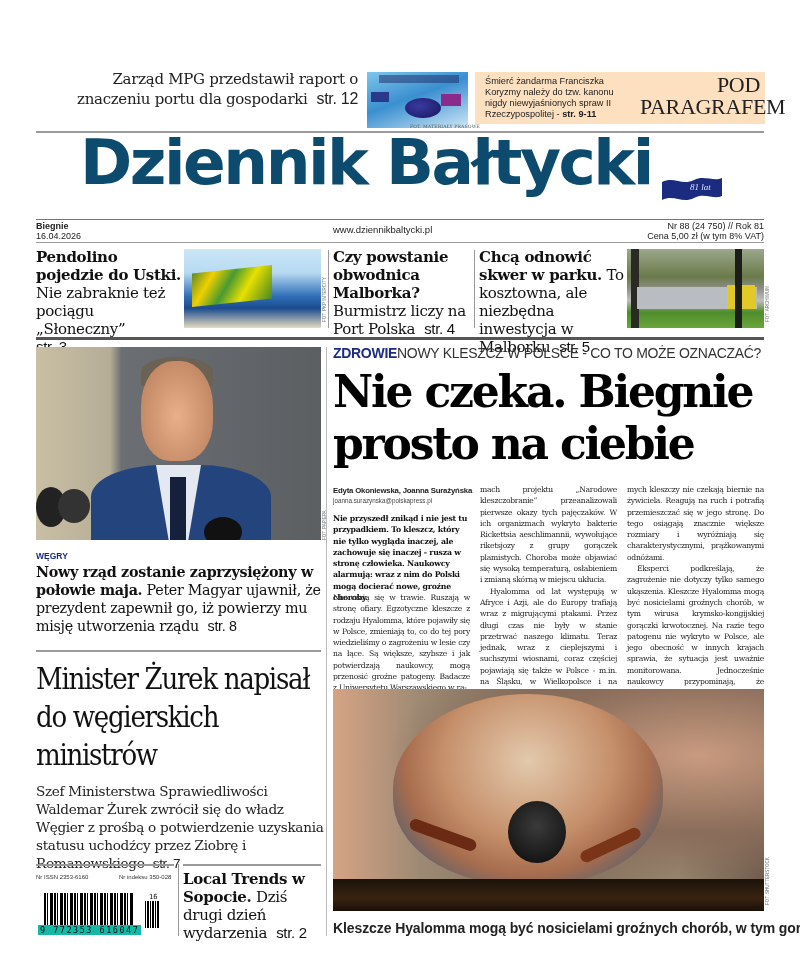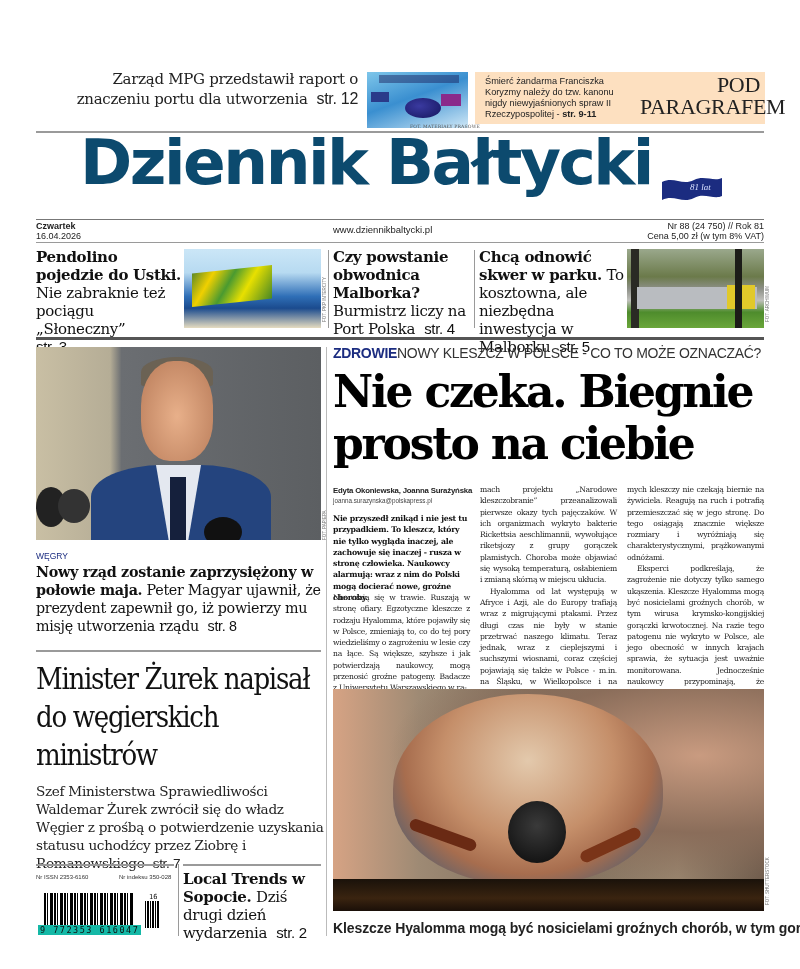--- a/index.html
+++ b/index.html
@@ -67,21 +67,21 @@
   #magyar-img .head { position:absolute; left:105px; top:14px; width:72px; height:100px; border-radius: 45% 45% 40% 40%;
     background: radial-gradient(ellipse at 50% 55%, #e8b08a, #b77a58); }
   #magyar-img .hair { position:absolute; left:105px; top:10px; width:72px; height:30px; border-radius: 50% 50% 10% 10%; background:#6b6254; }
   #magyar-img .suit { position:absolute; left:55px; top:118px; width:180px; height:80px; border-radius: 40% 40% 0 0; background:#24447e; }
   #magyar-img .shirt { position:absolute; left:120px; top:118px; width:45px; height:80px; background:#e4e8f0; clip-path: polygon(0 0,100% 0,70% 100%,30% 100%); }
   #magyar-img .tie { position:absolute; left:134px; top:130px; width:16px; height:65px; background:#15203c; }
   #magyar-img .mic1 { position:absolute; left:0px; top:140px; width:30px; height:40px; border-radius:50%; background:#222; }
   #magyar-img .mic2 { position:absolute; left:22px; top:142px; width:32px; height:34px; border-radius:50%; background:#333; }
   #magyar-img .mic3 { position:absolute; left:168px; top:170px; width:38px; height:30px; border-radius:50%; background:#111; }
 
-  #wegry-kicker { left: 36px; top: 551px; font-family:"Liberation Sans",sans-serif; font-weight:normal; font-size: 8.5px; color:#1b2c80; }
+  #wegry-kicker { left: 36px; top: 551px; font-family:"Liberation Sans",sans-serif; font-weight:bold; font-size: 8.5px; color:#1b2c80; }
   #wegry-text { left: 36px; top: 563px; width: 290px; font-size: 14.3px; line-height: 18px; letter-spacing: -0.3px; }
   #wegry-text .b { font-weight: bold; }
 
   #zurek-head { left: 36px; top: 660px; width: 290px; font-family: "DejaVu Serif", serif; font-weight: normal;
     font-size: 29px; line-height: 38px; letter-spacing: -1.3px; color:#111; font-stretch: condensed; }
   #zurek-text { left: 36px; top: 782px; width: 290px; font-size: 13.6px; line-height: 18px; letter-spacing: -0.3px; color:#222; }
 
   #issn { left: 36px; top: 874px; font-family:"Liberation Sans",sans-serif; font-size: 6px; color:#333; }
   #index-no { left: 119px; top: 874px; font-family:"Liberation Sans",sans-serif; font-size: 6px; color:#333; }
   #barcode { left: 44px; top: 893px; width: 90px; height: 35px;
@@ -119,21 +119,21 @@
   #tick-img .leg1 { position:absolute; left:75px; top:140px; width:70px; height:12px; background:#6a2a14; transform: rotate(20deg); border-radius:6px; }
   #tick-img .leg2 { position:absolute; left:245px; top:150px; width:65px; height:12px; background:#7a3418; transform: rotate(-25deg); border-radius:6px; }
   #tick-caption { left: 333px; top: 920px; font-family:"Liberation Sans",sans-serif; font-weight:bold; font-size: 14px; color:#222; letter-spacing:-0.1px; white-space: nowrap; }
 
   .credit { position:absolute; font-family:"Liberation Sans",sans-serif; font-size: 4.5px; color:#777; writing-mode: vertical-rl; transform: rotate(180deg); }
 </style>
 </head>
 <body>
 
 <div id="teaser-left" class="abs">
-  <div class="t2"><span>Zarząd MPG przedstawił raport o znaczeniu portu dla utworzenia</span>&nbsp;&nbsp;<span class="str">str. 12</span></div>
+  <div class="t2"><span>Zarząd MPG przedstawił raport o znaczeniu portu dla gospodarki</span>&nbsp;&nbsp;<span class="str">str. 12</span></div>
 </div>
 <div id="port-thumb" class="abs">
   <div class="tb1"></div>
     <div class="tb2"></div>
     <div class="tb3"></div>
     <div class="pie"></div>
 </div>
 <div id="port-credit" class="abs">FOT. MATERIAŁY PRASOWE</div>
 
 <div id="pod-box" class="abs"></div>
@@ -147,21 +147,21 @@
 
 <div class="rule" style="left:36px; top:131px; width:728px; height:2px;"></div>
 
 <div id="logo" class="abs">Dziennik Bałtycki</div>
 <svg id="logo-flag" class="abs" viewBox="0 0 64 30">
   <path d="M2 8 C14 2 22 12 34 6 C44 1 54 8 62 4 L62 22 C54 26 44 18 34 24 C22 30 14 20 2 26 Z" fill="#1b2c80"></path>
 </svg>
 <div id="logo-years" class="abs">81 lat</div>
 
 <div class="rule" style="left:36px; top:219px; width:728px; height:1px; background:#777;"></div>
-<div id="meta-day" class="abs meta">Czwartek</div>
+<div id="meta-day" class="abs meta">Biegnie</div>
 <div id="meta-date" class="abs meta">16.04.2026</div>
 <div id="meta-url" class="abs meta">www.dziennikbaltycki.pl</div>
 <div id="meta-issue" class="abs meta">Nr 88 (24 750) // Rok 81</div>
 <div id="meta-price" class="abs meta">Cena 5,00 zł (w tym 8% VAT)</div>
 <div class="rule" style="left:36px; top:242px; width:728px; height:1px;"></div>
 
 <div id="tz1" class="abs tz">
   <span class="b">Pendolino pojedzie do Ustki.</span>
   <span>Nie zabraknie też pociągu „Słoneczny”</span><br>
   <span class="str">str. 3</span>

